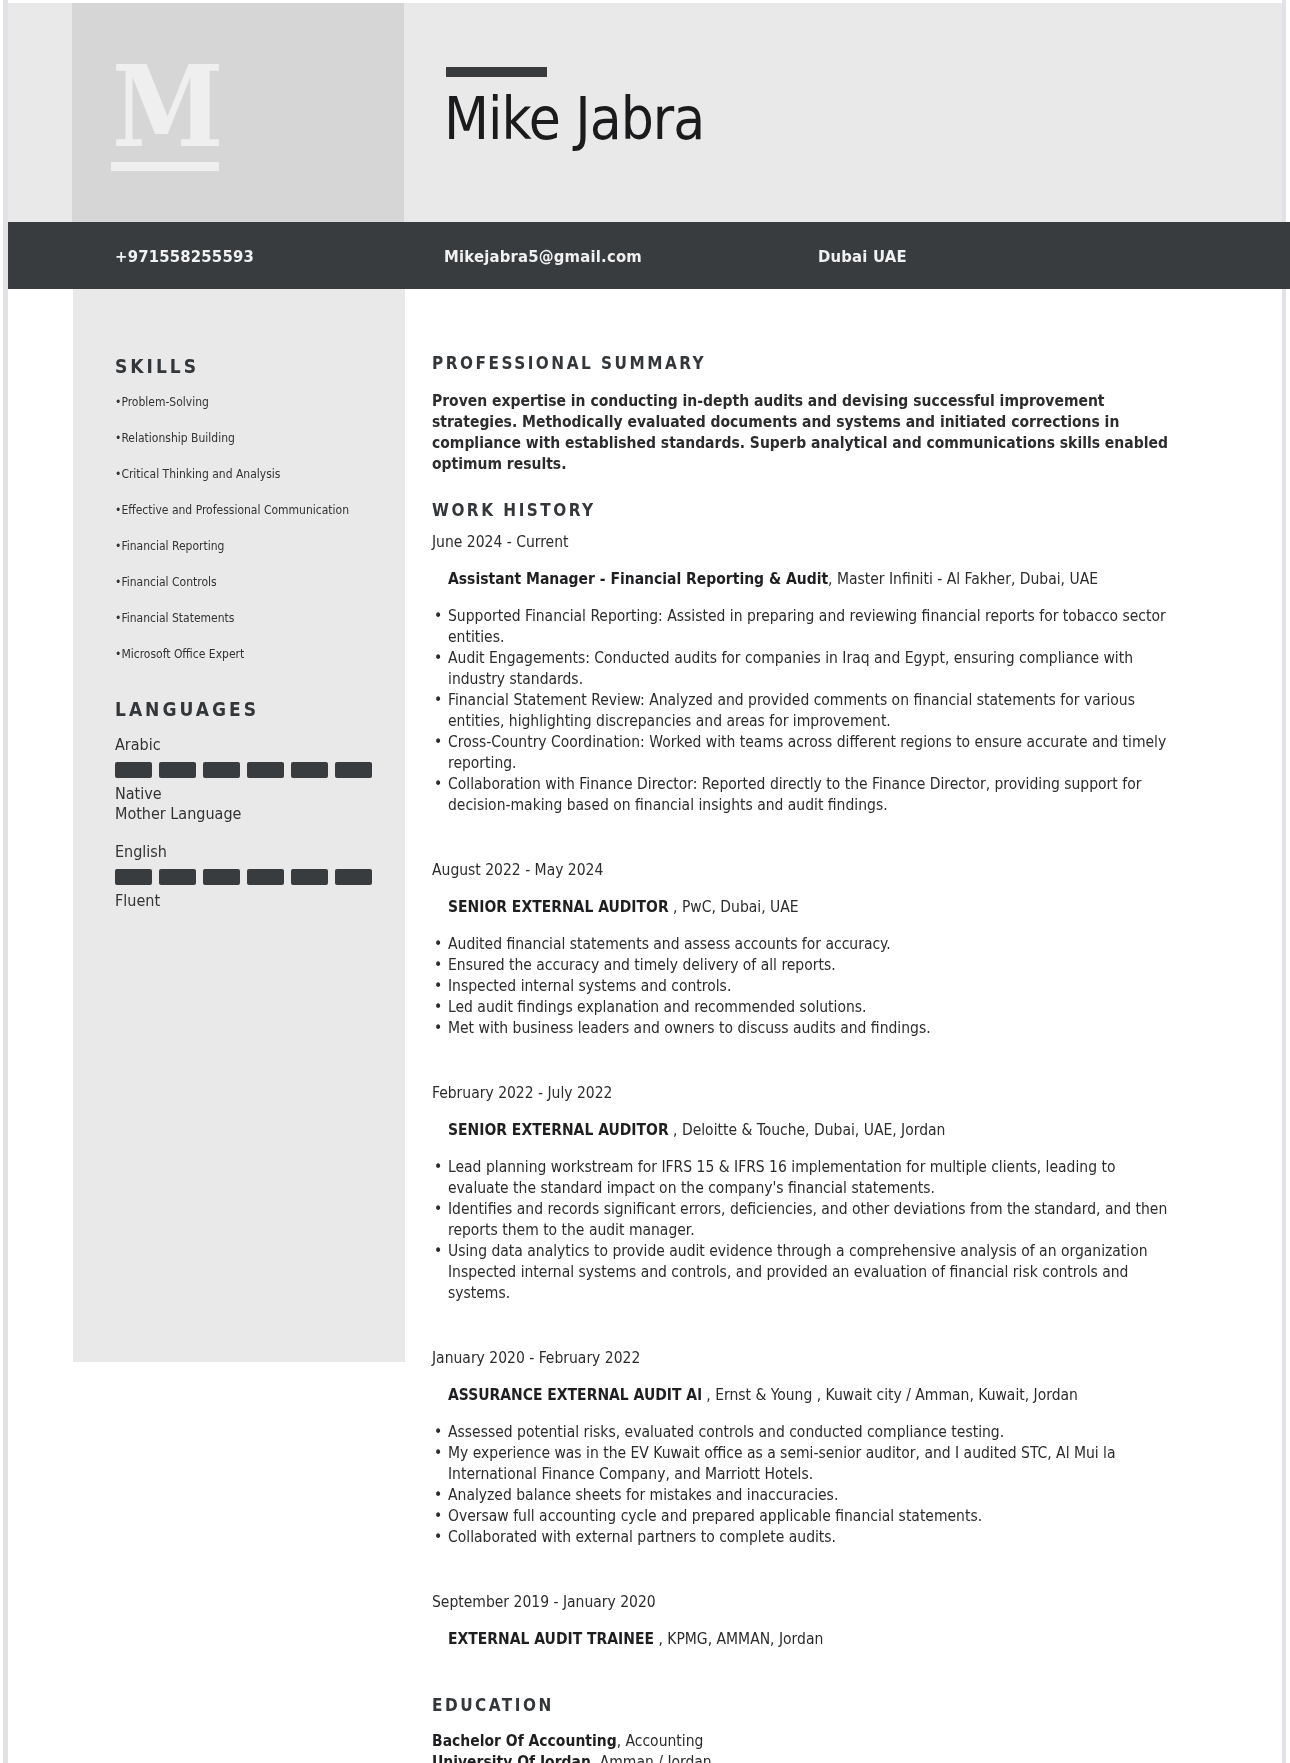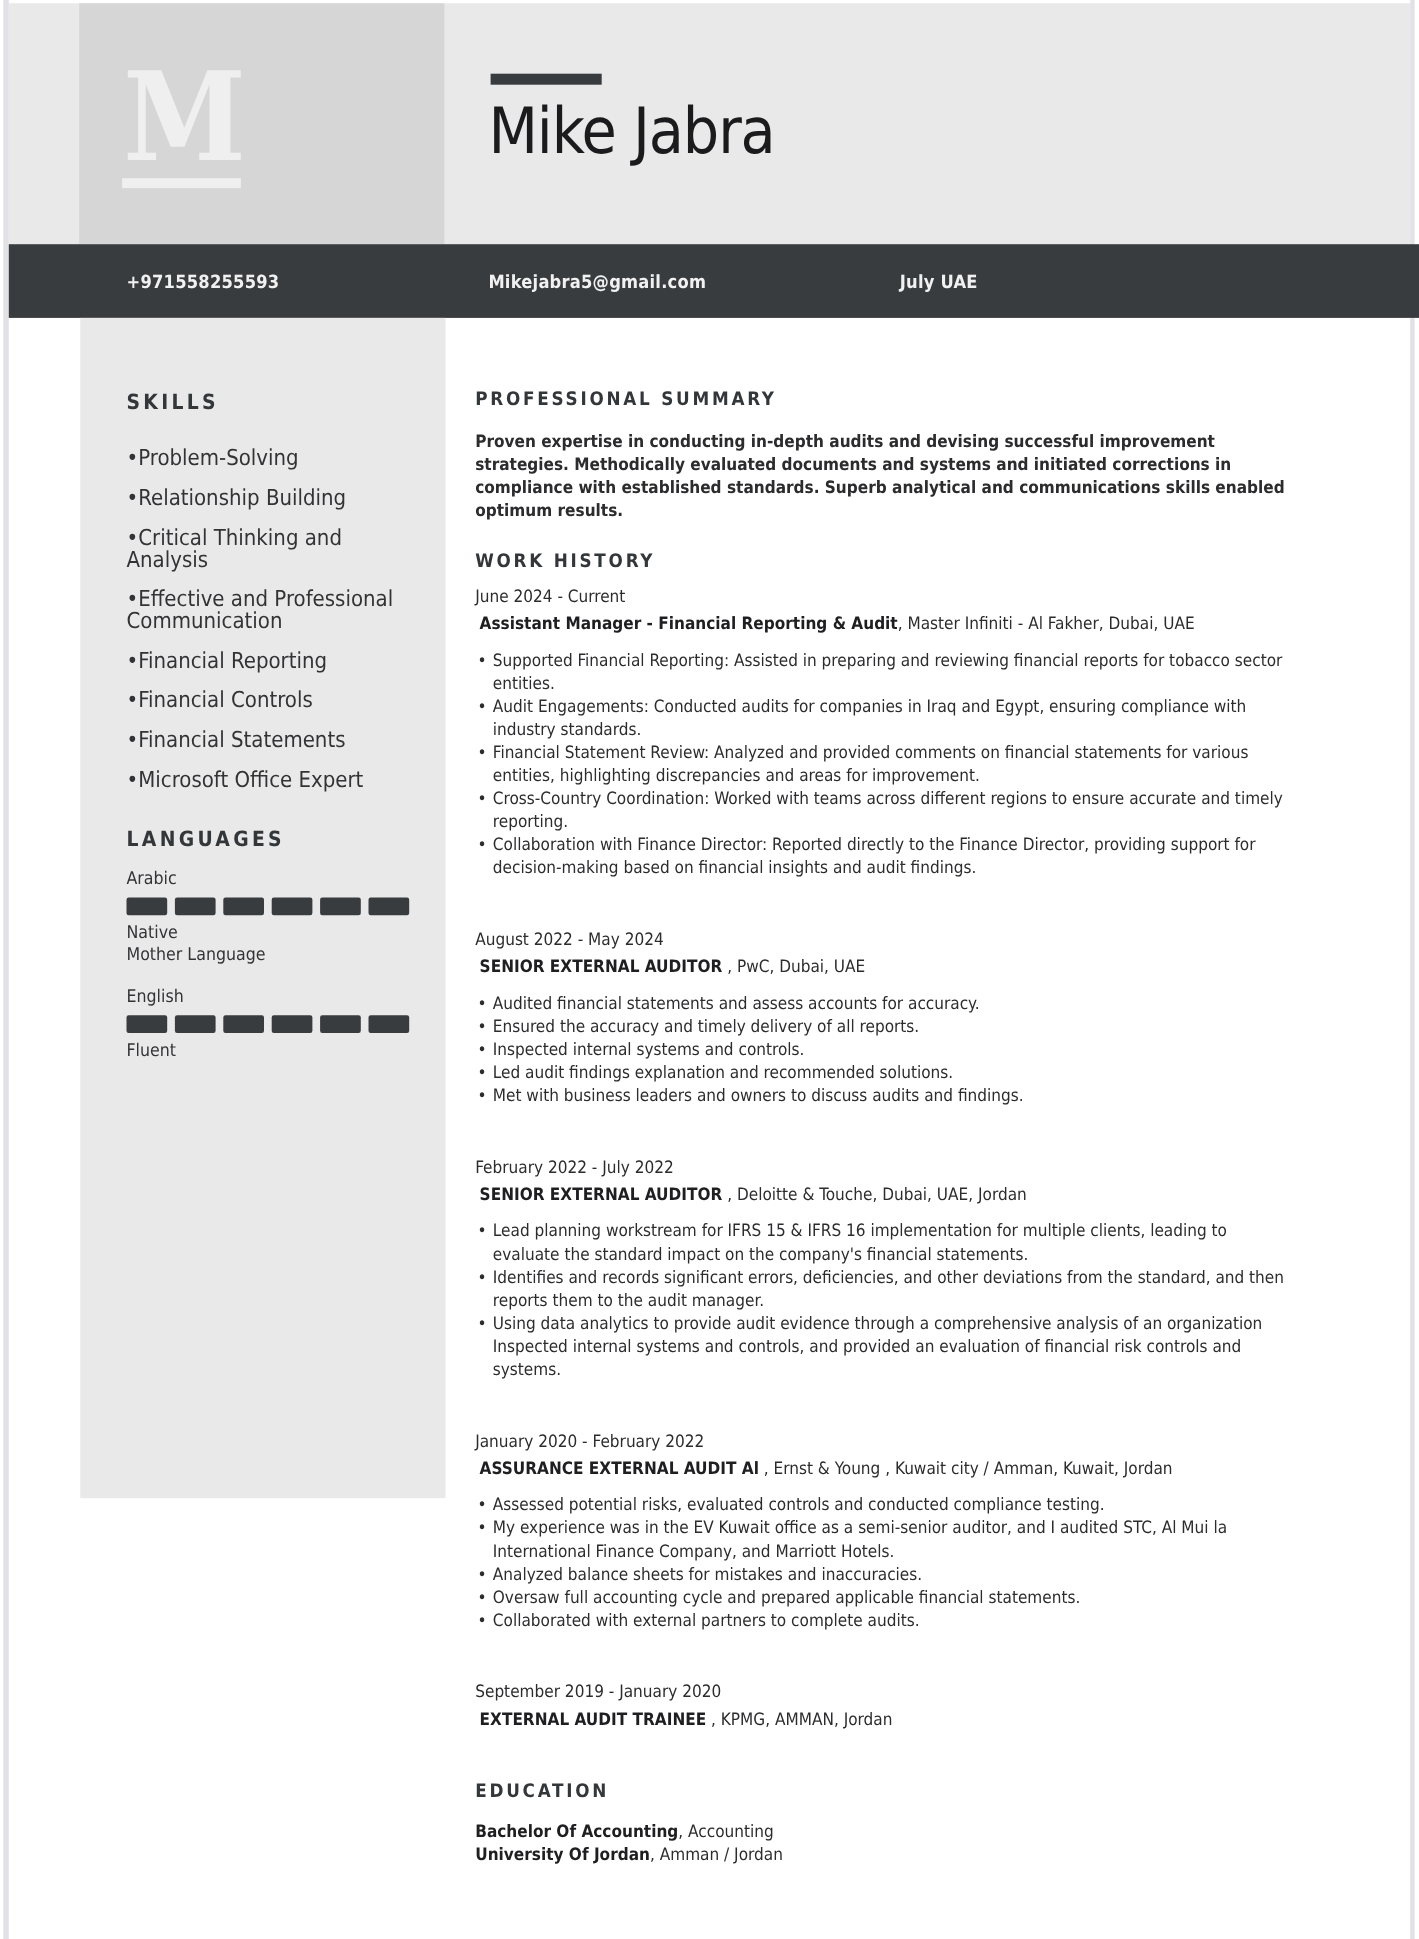--- a/index.html
+++ b/index.html
@@ -49,43 +49,43 @@
   .sidebar{
     position:absolute;left:73px;top:289px;width:332px;height:1073px;
     background:var(--sidebar-bg);box-sizing:border-box;
     padding:66px 20px 0 42px;color:#333336;
   }
   h2{
     margin:0;font-size:19px;font-weight:700;letter-spacing:3px;
     color:#33373a;line-height:23px;
   }
   .skills{
-    list-style:none;margin:28px 0 34px 0;padding:0;
-    font-size:20px;line-height:20px;
+    list-style:none;margin:14px 0 34px 0;padding:0;
+    font-size:12px;line-height:20px;
   }
   .skills li{margin-bottom:16px;}
   .skills li::before{content:"\2022 ";}
   .languages{margin-top:14px;font-size:16px;line-height:20px;}
   .lang{margin-bottom:18px;}
   .lang-name{margin:0;}
   .lang-bar{display:flex;gap:7px;margin:7px 0 6px 0;}
   .seg{width:37px;height:16px;border-radius:2px;background:var(--dark);}
   .lang-level{margin:0;}
 
   
   .main{
     position:absolute;left:432px;top:352px;width:745px;
     font-size:15.5px;line-height:21px;color:#2c2c2e;
   }
   .main h2{letter-spacing:2.5px;font-size:17px;}
   .summary{margin:16px 0 0 0;font-weight:600;}
   .work-heading{margin:24px 0 10px 0;}
   .job{margin:0 0 44px 0;}
   .job-dates{margin:0;}
-  .job-title{margin:4px;}
+  .job-title{margin:16px;}
   .job-title strong,.edu-line strong{font-weight:700;color:#1f1f21;}
   .job ul{list-style:none;margin:12px 0 0 0;padding:0;}
   .job li{position:relative;padding-left:16px;margin:0;}
   .job li::before{content:"\2022";position:absolute;left:2px;}
   .edu-heading{margin:0 0 14px 0;}
   .edu-line{margin:0;}
 </style>
 </head>
 <body>
 
@@ -99,21 +99,21 @@
       <div class="mono-rule"></div>
     </div>
   </div>
   <div class="name-rule"></div>
   <h1 class="name">Mike Jabra</h1>
 </div>
 
 <div class="contact-bar">
   <span class="contact-phone">+971558255593</span>
   <span class="contact-email">Mikejabra5@gmail.com</span>
-  <span class="contact-location">July UAE</span>
+  <span class="contact-location">Dubai UAE</span>
 </div>
 
 <aside class="sidebar">
   <h2>SKILLS</h2>
   <ul class="skills" id="skills-list">
       <li>Problem-Solving</li>
       <li>Relationship Building</li>
       <li>Critical Thinking and Analysis</li>
       <li>Effective and Professional Communication</li>
       <li>Financial Reporting</li>

